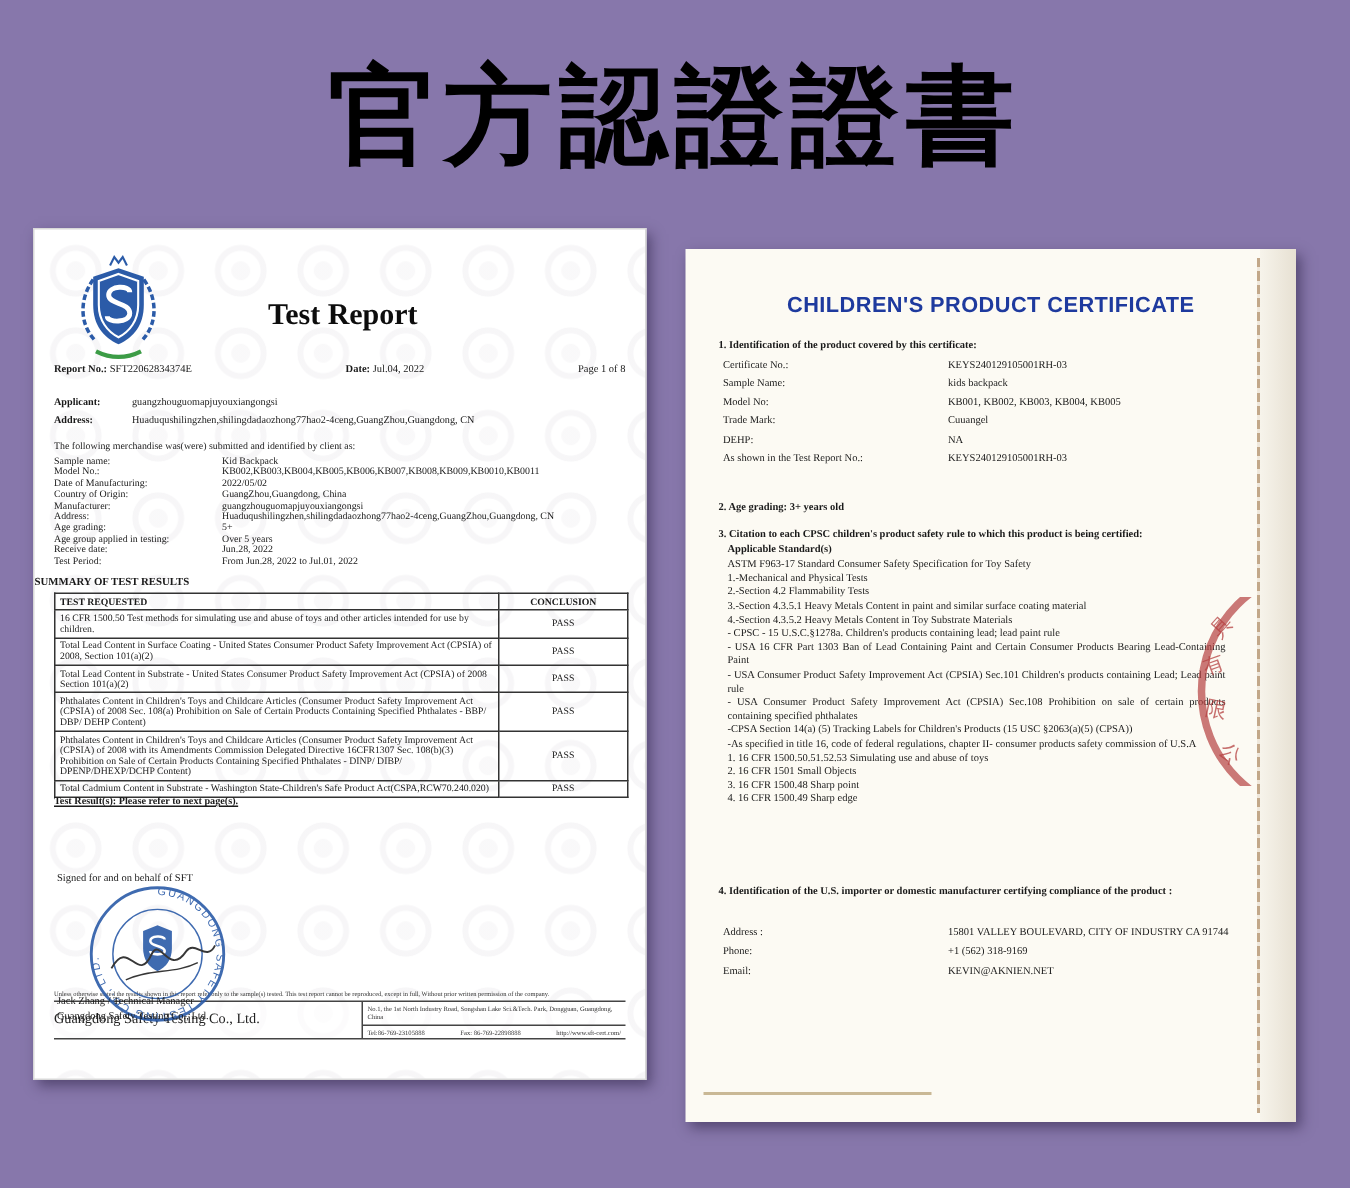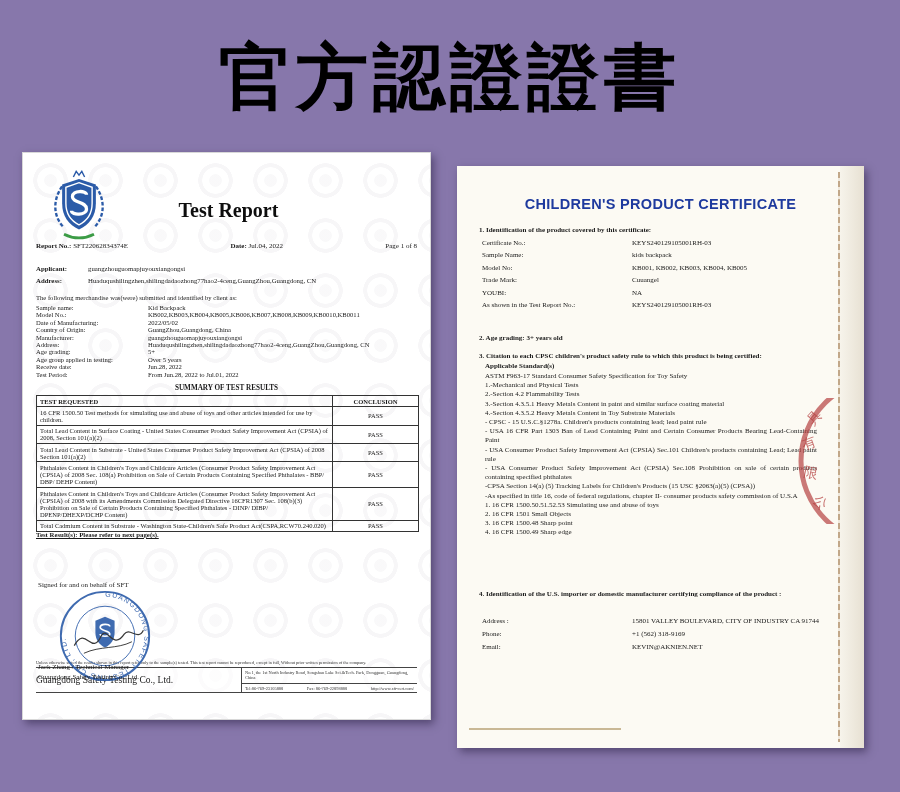--- a/index.html
+++ b/index.html
@@ -28,21 +28,21 @@
   .tr-meta { position:absolute; top:89px; left:13px; right:13px; display:flex;
     justify-content:space-between; font-size:7px;text-align:center; }
   .tr-app { position:absolute; top:110px; left:13px; right:13px; font-size:6.8px; }
   .app-row { line-height:12px; display:flex; }
   .app-label { width:52px; flex:none; font-weight:bold; }
   .tr-body { position:absolute; top:141px; left:13px; right:13px; font-size:6.6px; }
   .intro { margin-bottom:3px; }
   .field-row { display:flex; line-height:7.4px; }
   .f-label { width:112px; flex:none; }
   .f-value { flex:1; }
-  .tr-summary { position:absolute; top:231px; left:0; width:100%; text-align:center;
+  .tr-summary { position:absolute; top:231px; left:0; width:100%; 
     font-size:7.2px; font-weight:bold; }
   .tr-table { position:absolute; top:242px; left:13px; width:383px; border-collapse:collapse;
     font-size:6.5px; }
   .tr-table th, .tr-table td { border:1px solid #333; padding:1.5px 3px; vertical-align:top;
     text-align:left; line-height:7.2px; }
   .tr-table th { font-weight:bold; }
   .tr-table .c2 { width:86px; text-align:center; vertical-align:middle; }
   .tr-note { position:absolute; top:378px; left:13px; font-size:6.8px; font-weight:bold;
     text-decoration:underline; }
   .tr-signed { position:absolute; top:428px; left:15px; font-size:7px; z-index:2; }
@@ -281,21 +281,21 @@
           <span class="cp-fvalue">KB001, KB002, KB003, KB004, KB005</span>
         </div>
 
         <div class="cp-frow">
           <span class="cp-flabel">Trade Mark:</span>
           <span class="cp-fvalue">Cuuangel</span>
         </div>
 
 
         <div class="cp-frow">
-          <span class="cp-flabel">YOUBI:</span>
+          <span class="cp-flabel">DEHP:</span>
           <span class="cp-fvalue">NA</span>
         </div>
 
         <div class="cp-frow">
           <span class="cp-flabel">As shown in the Test Report No.:</span>
           <span class="cp-fvalue">KEYS240129105001RH-03</span>
         </div>
       </div>
 
     <div class="cp-s2">2. Age grading: 3+ years old</div>

